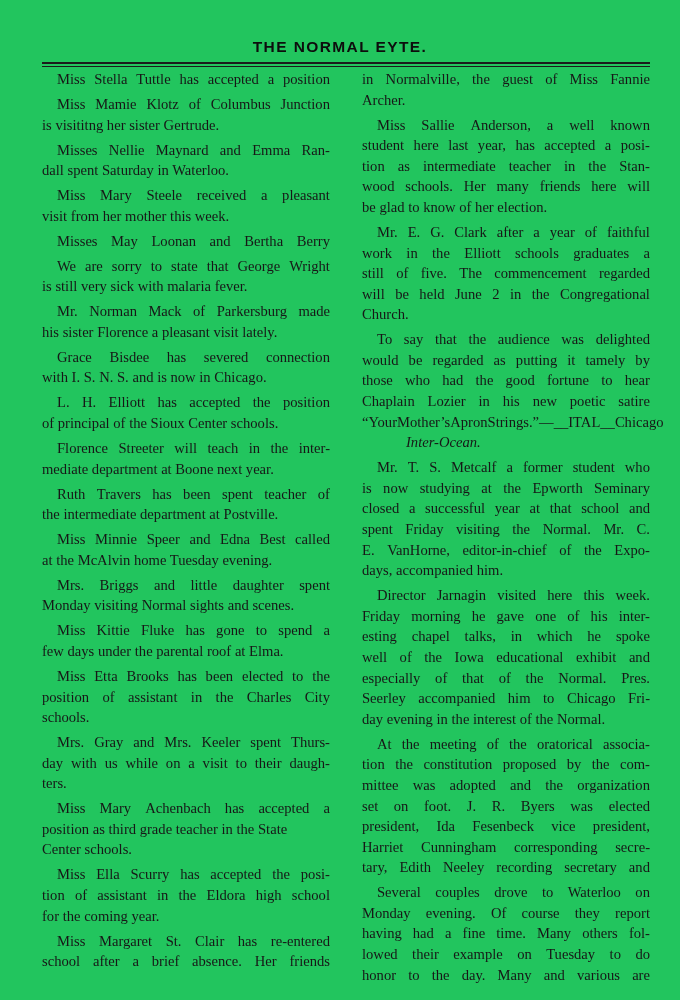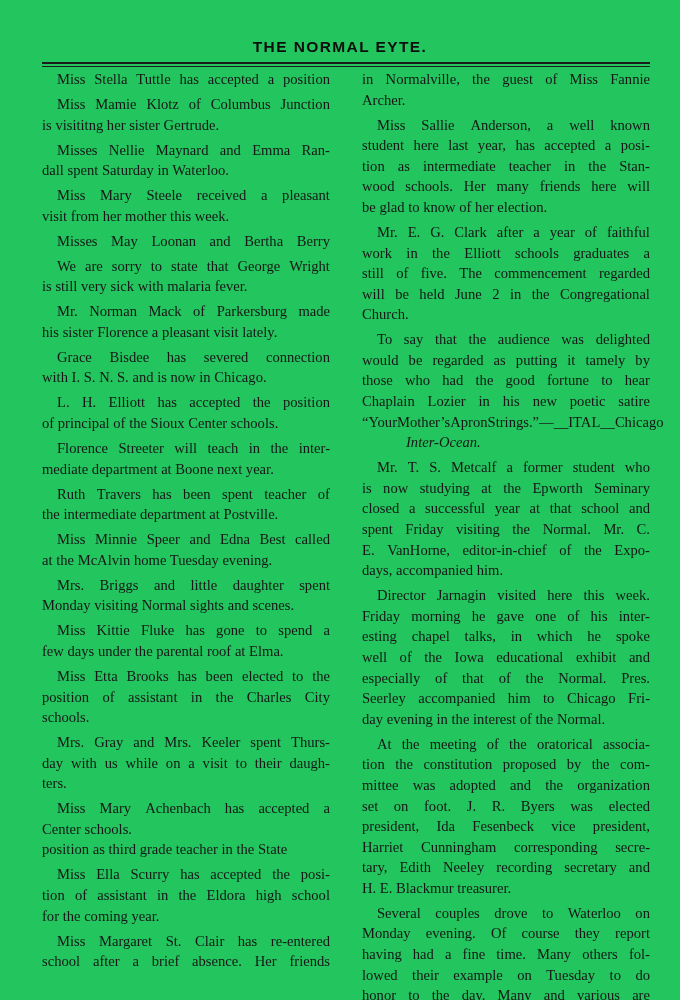--- a/index.html
+++ b/index.html
@@ -325,24 +325,24 @@
         </p>
         <p class="para">
           <span class="ln j indent">
             <span>Miss</span>
             <span>Mary</span>
             <span>Achenbach</span>
             <span>has</span>
             <span>accepted</span>
             <span>a</span>
           </span>
+          <span class="ln j">
+            <span>position as third grade teacher in the State</span>
+          </span>
           <span class="ln">Center schools.</span>
-          <span class="ln j">
-            <span>position as third grade teacher in the State</span>
-          </span>
         </p>
         <p class="para">
           <span class="ln j indent">
             <span>Miss</span>
             <span>Ella</span>
             <span>Scurry</span>
             <span>has</span>
             <span>accepted</span>
             <span>the</span>
             <span>posi-</span>
@@ -675,21 +675,20 @@
             <span>secre-</span>
           </span>
           <span class="ln j">
             <span>tary,</span>
             <span>Edith</span>
             <span>Neeley</span>
             <span>recording</span>
             <span>secretary</span>
             <span>and</span>
           </span>
-          <span class="ln">H. E. Blackmur treasurer.</span>
         </p>
         <p class="para">
           <span class="ln j indent">
             <span>Several</span>
             <span>couples</span>
             <span>drove</span>
             <span>to</span>
             <span>Waterloo</span>
             <span>on</span>
           </span>

